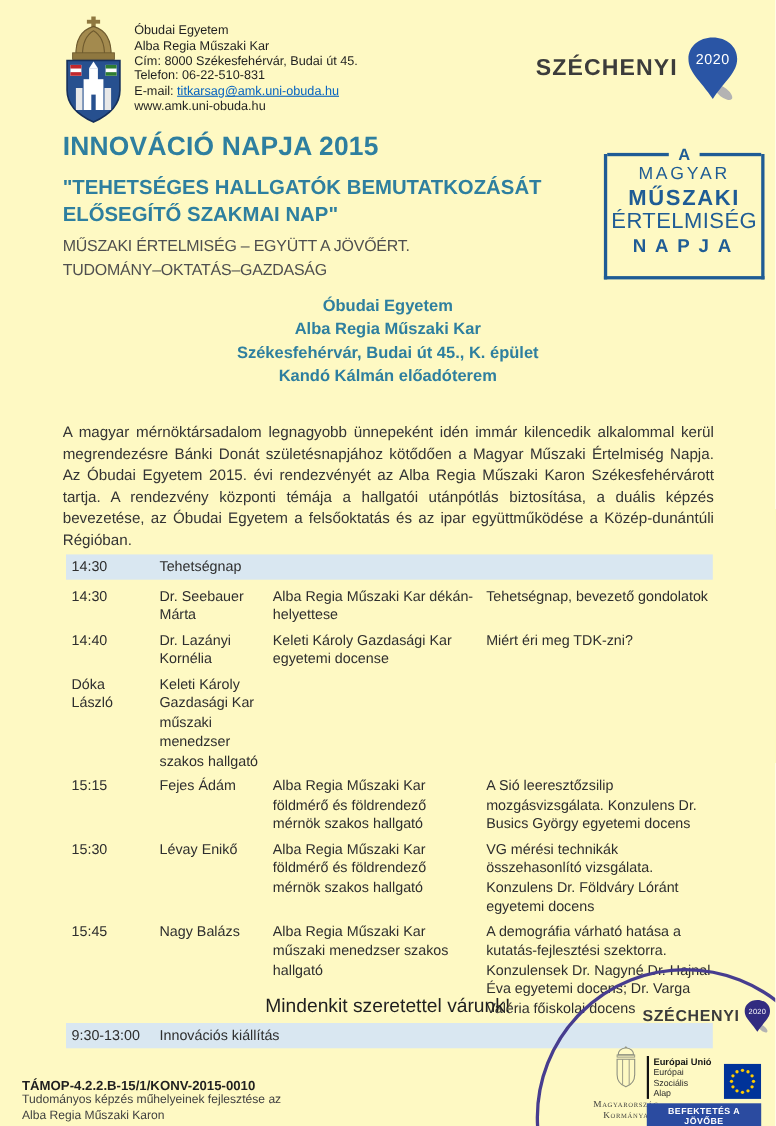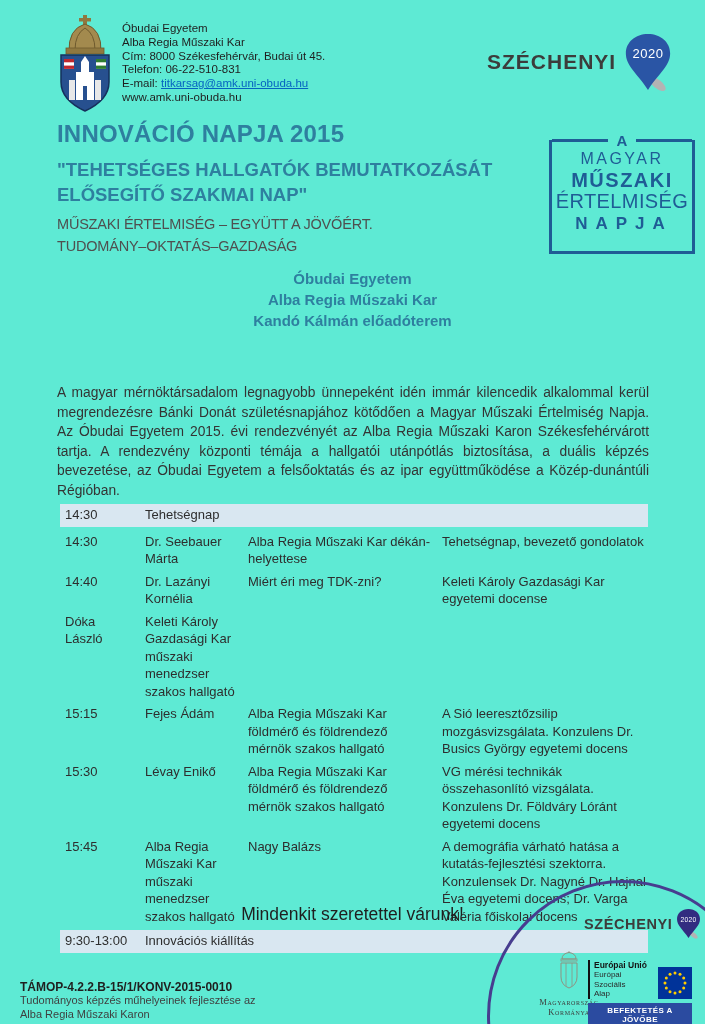--- a/index.html
+++ b/index.html
@@ -1,17 +1,17 @@
 <!DOCTYPE html>
 <html lang="hu"><head>
 <meta charset="utf-8">
 <style>
   html,body{margin:0;padding:0;background:#ffffff;}
   .page{
-    position:relative;width:705px;height:1024px;margin:0 auto;background:#5eead4;
+    position:relative;width:705px;height:1024px;margin:0 auto;background:#fef9c3;
     overflow:hidden;font-family:"Liberation Sans",sans-serif;color:#222;
   }
   
   .crest{position:absolute;left:55px;top:14px;width:60px;height:100px;}
   .contact{position:absolute;left:122px;top:22px;font-size:11.5px;line-height:13.8px;color:#1f1f1f;}
   .contact a{color:#0563C1;text-decoration:underline;}
   .sz-top{position:absolute;left:487px;top:32px;display:flex;align-items:center;}
   .sz-top .sz-name{font-size:21px;font-weight:bold;color:#3C3C3B;letter-spacing:1px;margin-right:6px;}
   
   .title-block{position:absolute;left:57px;top:120px;width:500px;}
@@ -129,63 +129,64 @@
     </div>
     <div class="mmen-l2">MAGYAR</div>
     <div class="mmen-l3">MŰSZAKI</div>
     <div class="mmen-l4">ÉRTELMISÉG</div>
     <div class="mmen-l5">NAPJA</div>
   </div>
 
   <div class="event">
     <div>Óbudai Egyetem</div>
     <div>Alba Regia Műszaki Kar</div>
+    <div>Székesfehérvár, Budai út 45., K. épület</div>
     <div>Kandó Kálmán előadóterem</div>
   </div>
 
   <div class="intro">A magyar mérnöktársadalom legnagyobb ünnepeként idén immár kilencedik alkalommal kerül megrendezésre Bánki Donát születésnapjához kötődően a Magyar Műszaki Értelmiség Napja. Az Óbudai Egyetem 2015. évi rendezvényét az Alba Regia Műszaki Karon Székesfehérvárott tartja. A rendezvény központi témája a hallgatói utánpótlás biztosítása, a duális képzés bevezetése, az Óbudai Egyetem a felsőoktatás és az ipar együttműködése a Közép-dunántúli Régióban.</div>
 
   <div class="schedule">
     <div class="band">
       <div>14:30</div>
       <div>Tehetségnap</div>
     </div>
 
     <div class="srow">
       <div>14:30</div>
       <div>Dr. Seebauer Márta</div>
       <div>Alba Regia Műszaki Kar dékán-helyettese</div>
       <div>Tehetségnap, bevezető gondolatok</div>
     </div>
     <div class="srow">
       <div>14:40</div>
       <div>Dr. Lazányi Kornélia</div>
+      <div>Keleti Károly Gazdasági Kar egyetemi docense</div>
       <div>Miért éri meg TDK-zni?</div>
-      <div>Keleti Károly Gazdasági Kar egyetemi docense</div>
     </div>
     <div class="srow">
       <div>Dóka László</div>
       <div>Keleti Károly Gazdasági Kar műszaki menedzser szakos hallgató</div>
     </div>
     <div class="srow">
       <div>15:15</div>
       <div>Fejes Ádám</div>
       <div>Alba Regia Műszaki Kar földmérő és földrendező mérnök szakos hallgató</div>
       <div>A Sió leeresztőzsilip mozgásvizsgálata. Konzulens Dr. Busics György egyetemi docens</div>
     </div>
     <div class="srow">
       <div>15:30</div>
       <div>Lévay Enikő</div>
       <div>Alba Regia Műszaki Kar földmérő és földrendező mérnök szakos hallgató</div>
       <div>VG mérési technikák összehasonlító vizsgálata. Konzulens Dr. Földváry Lóránt egyetemi docens</div>
     </div>
     <div class="srow">
       <div>15:45</div>
+      <div>Nagy Balázs</div>
       <div>Alba Regia Műszaki Kar műszaki menedzser szakos hallgató</div>
-      <div>Nagy Balázs</div>
       <div>A demográfia várható hatása a kutatás-fejlesztési szektorra. Konzulensek Dr. Nagyné Dr. Hajnal Éva egyetemi docens; Dr. Varga Valéria főiskolai docens</div>
     </div>
 
     <div class="band">
       <div>9:30-13:00</div>
       <div>Innovációs kiállítás</div>
     </div>
   </div>
 
   <div class="closing">Mindenkit szeretettel várunk!</div>

